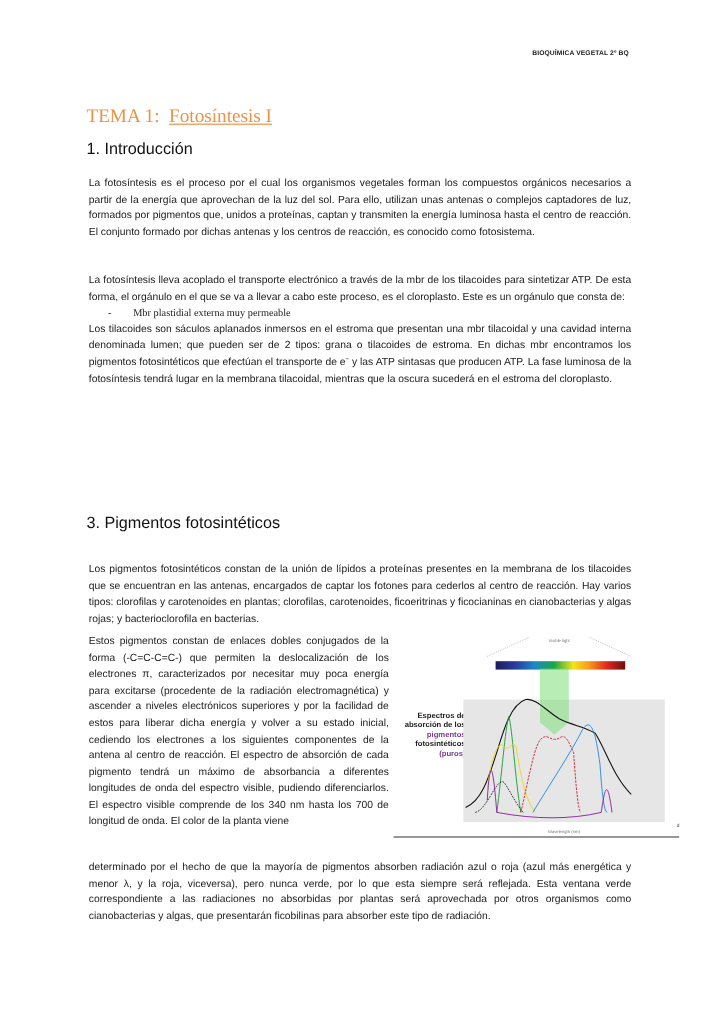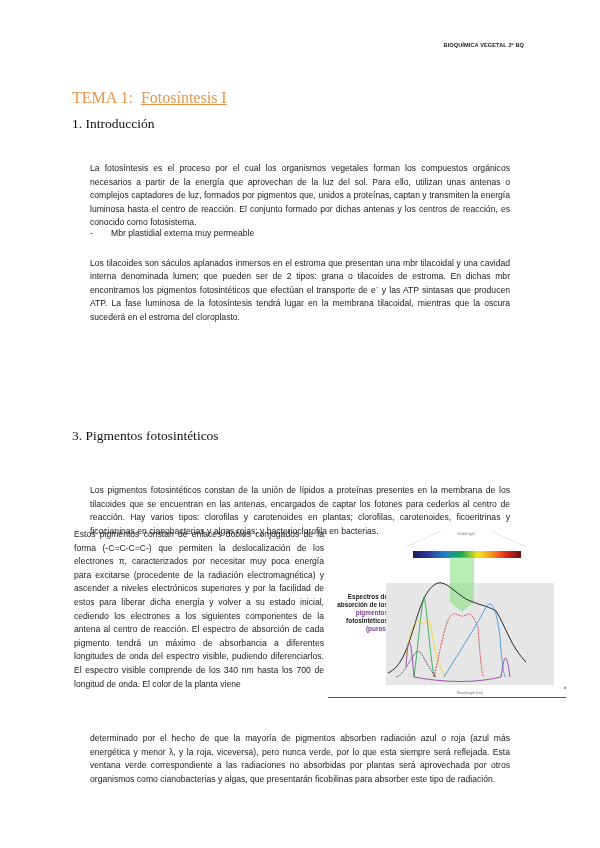--- a/index.html
+++ b/index.html
@@ -1,23 +1,23 @@
 <!DOCTYPE html>
 <html><head>
   <meta charset="utf-8">
   <style>
     html, body { margin: 0; padding: 0; background: #ffffff; }
     body { width: 600px; height: 848px; position: relative; overflow: hidden; font-family: "Liberation Sans", sans-serif; color: #1a1a1a; }
     .header-right { position: absolute; top: 42px; left: 0; width: 524px; text-align: right; font-size: 5.6px; font-weight: bold; letter-spacing: 0.1px; }
     .tema { position: absolute; top: 74px; left: 72px; font-family: "Liberation Serif", serif; font-size: 16px; color: #e8944a; margin-top: 15px; }
     .tema .sub { text-decoration: underline; margin-left: 4px; }
-    .h2 { position: absolute; left: 72px; font-family: Liberation Serif, serif; font-size: 13.5px; color: #111; }
+    .h2 { position: absolute; left: 72px; font-family: Liberation Sans, sans-serif; font-size: 13.5px; color: #111; }
     .para { position: absolute; left: 74px; width: 452px; font-size: 8.6px; line-height: 13.6px; text-align: justify; }
-    .para p { margin: 16px; }
-    ul.dash { list-style: none; margin: 0; padding: 0; }
+    .para p { margin: 0; }
+    ul.dash { list-style: none; margin: 0; padding: 0; font-family: Liberation Serif, serif; }
     ul.dash li { position: relative; padding-left: 37px; }
     ul.dash li::before { content: "-"; position: absolute; left: 16px; }
     .wrap-text { position: absolute; left: 74px; top: 528px; width: 250px; font-size: 8.6px; line-height: 13.6px; text-align: justify; }
     .figure { position: absolute; left: 328px; top: 527px; width: 240px; height: 170px; }
     .figure-rule { position: absolute; left: 328px; top: 697px; width: 238px; height: 1px; background: #555; }
     .fig-label { position: absolute; left: 0; top: 66px; width: 60px; text-align: right; font-size: 6.4px; font-weight: bold; line-height: 8px; color: #222; }
     .fig-label .purple { color: #7a3a93; }
   </style>
 </head>
 <body>
@@ -29,20 +29,21 @@
   <span class="sub">Fotosíntesis I</span>
 </div>
 
 <div class="h2" style="top:116px">1.  Introducción</div>
 
 <div class="para" style="top:146px">
   <p>La fotosíntesis es el proceso por el cual los organismos vegetales forman los compuestos orgánicos necesarios a partir de la energía que aprovechan de la luz del sol. Para ello, utilizan unas antenas o complejos captadores de luz, formados por pigmentos que, unidos a proteínas, captan y transmiten la energía luminosa hasta el centro de reacción. El conjunto formado por dichas antenas y los centros de reacción, es conocido como fotosistema.</p>
 </div>
 
 <div class="para" style="top:227px">
+  <p>La fotosíntesis lleva acoplado el transporte electrónico a través de la mbr de los tilacoides para sintetizar ATP. De esta forma, el orgánulo en el que se va a llevar a cabo este proceso, es el cloroplasto. Este es un orgánulo que consta de:</p>
   <ul class="dash">
     <li>Mbr plastidial externa muy permeable</li>
   </ul>
   <p>Los tilacoides son sáculos aplanados inmersos en el estroma que presentan una mbr tilacoidal y una cavidad interna denominada lumen; que pueden ser de 2 tipos: grana o tilacoides de estroma. En dichas mbr encontramos los pigmentos fotosintéticos que efectúan el transporte de e⁻ y las ATP sintasas que producen ATP. La fase luminosa de la fotosíntesis tendrá lugar en la membrana tilacoidal, mientras que la oscura sucederá en el estroma del cloroplasto.</p>
 </div>
 
 <div class="h2" style="top:428px">3.  Pigmentos fotosintéticos</div>
 
 <div class="para" style="top:468px">
   <p>Los pigmentos fotosintéticos constan de la unión de lípidos a proteínas presentes en la membrana de los tilacoides que se encuentran en las antenas, encargados de captar los fotones para cederlos al centro de reacción. Hay varios tipos: clorofilas y carotenoides en plantas; clorofilas, carotenoides, ficoeritrinas y ficocianinas en cianobacterias y algas rojas; y bacterioclorofila en bacterias.</p>

